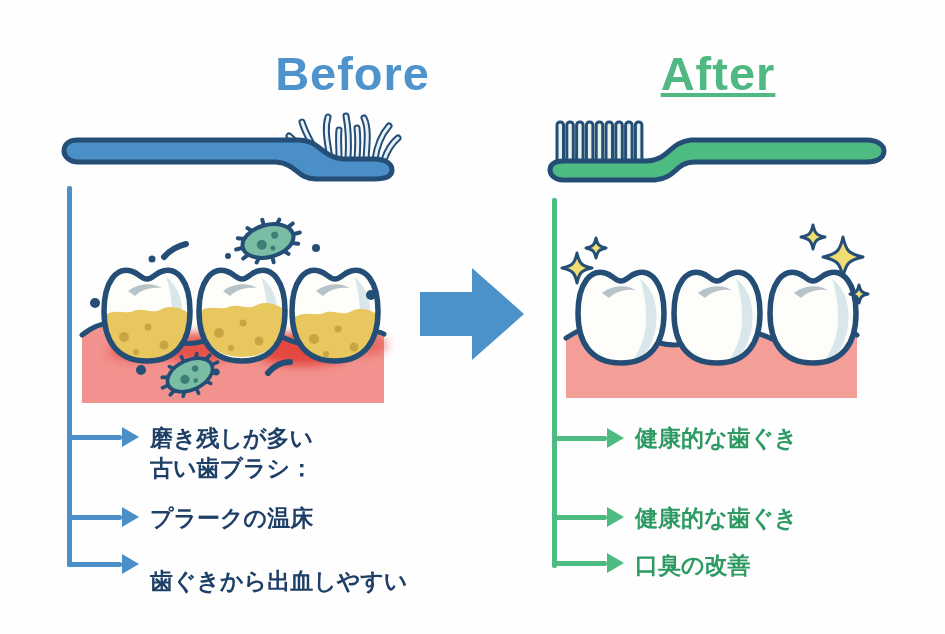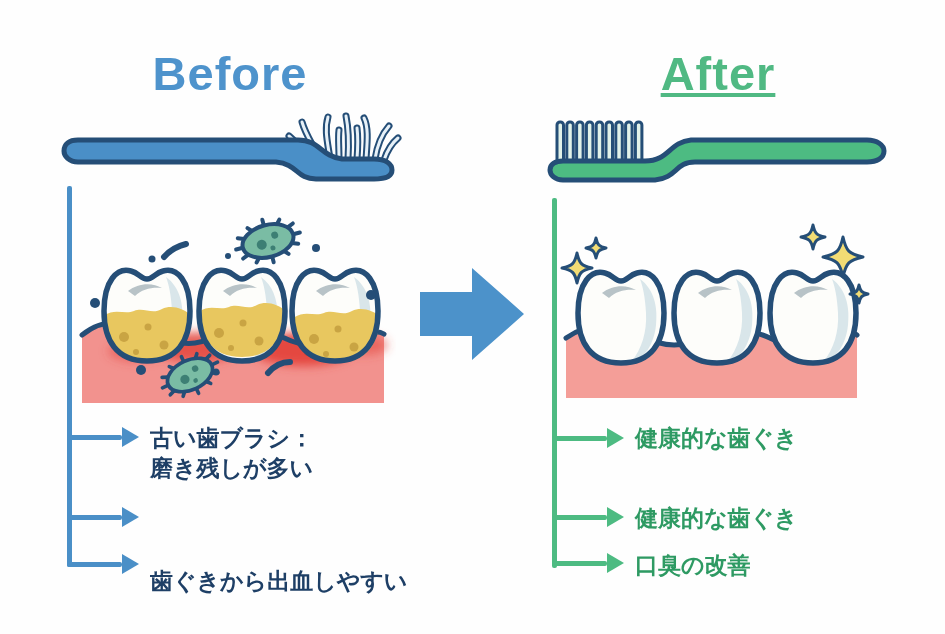--- a/index.html
+++ b/index.html
@@ -89,21 +89,21 @@
         <circle class="germ-spot" cx="8" cy="-4" r="3.5"></circle>
         <circle class="germ-spot" cx="3" cy="8" r="2.5"></circle>
       </g>
       <path id="spark4" class="spark" vector-effect="non-scaling-stroke" d="M0,-10 C1.5,-3 3,-1.5 10,0 C3,1.5 1.5,3 0,10 C-1.5,3 -3,1.5 -10,0 C-3,-1.5 -1.5,-3 0,-10 Z"></path>
       <filter id="soften" x="-40%" y="-40%" width="180%" height="180%">
           <feGaussianBlur stdDeviation="5"></feGaussianBlur>
         </filter>
     </defs>
   </svg>
 
-  <div class="abs title title-before" style="left:30px;top:46px;width:400px;">Before</div>
+  <div class="abs title title-before" style="left:30px;top:46px;width:400px;text-align:right;">Before</div>
   <div class="abs title title-after" style="left:518px;top:46px;width:400px;text-decoration:underline;">After</div>
 
   <svg class="abs" style="left:58px;top:108px;" width="345" height="82" viewBox="0 0 345 82">
     <g>
       <path class="bristle-out" d="M252,52 C246,42 238,34 231,28"></path>
         <path class="bristle-in" d="M252,52 C246,42 238,34 231,28"></path>
       <path class="bristle-out" d="M262,52 C256,38 248,28 244,14"></path>
         <path class="bristle-in" d="M262,52 C256,38 248,28 244,14"></path>
       <path class="bristle-out" d="M272,51 C270,36 266,22 270,9"></path>
         <path class="bristle-in" d="M272,51 C270,36 266,22 270,9"></path>
@@ -233,22 +233,25 @@
 
   <div class="abs vline vline-a" style="left:552px;top:198px;height:370px;"></div>
   <div class="abs hline hline-a" style="left:552px;top:436px;width:55px;"></div>
   <div class="abs ahead ahead-a" style="left:607px;top:428px;"></div>
   <div class="abs hline hline-a" style="left:552px;top:515px;width:55px;"></div>
   <div class="abs ahead ahead-a" style="left:607px;top:507px;"></div>
   <div class="abs hline hline-a" style="left:552px;top:561px;width:55px;"></div>
   <div class="abs ahead ahead-a" style="left:607px;top:553px;"></div>
 
   <div class="abs bullet bullet-b" style="left:150px;top:423px;">
+    <span>磨き残しが多い</span>
     <span>古い歯ブラシ：</span>
-    <span>磨き残しが多い</span>
+  </div>
+  <div class="abs bullet bullet-b" style="left:150px;top:503px;">
+    <span>プラークの温床</span>
   </div>
   <div class="abs bullet bullet-b" style="left:150px;top:550px;margin-top:16px;">
     <span>歯ぐきから出血しやすい</span>
   </div>
 
   <div class="abs bullet bullet-a" style="left:635px;top:423px;">
     <span>健康的な歯ぐき</span>
   </div>
   <div class="abs bullet bullet-a" style="left:635px;top:503px;">
     <span>健康的な歯ぐき</span>

